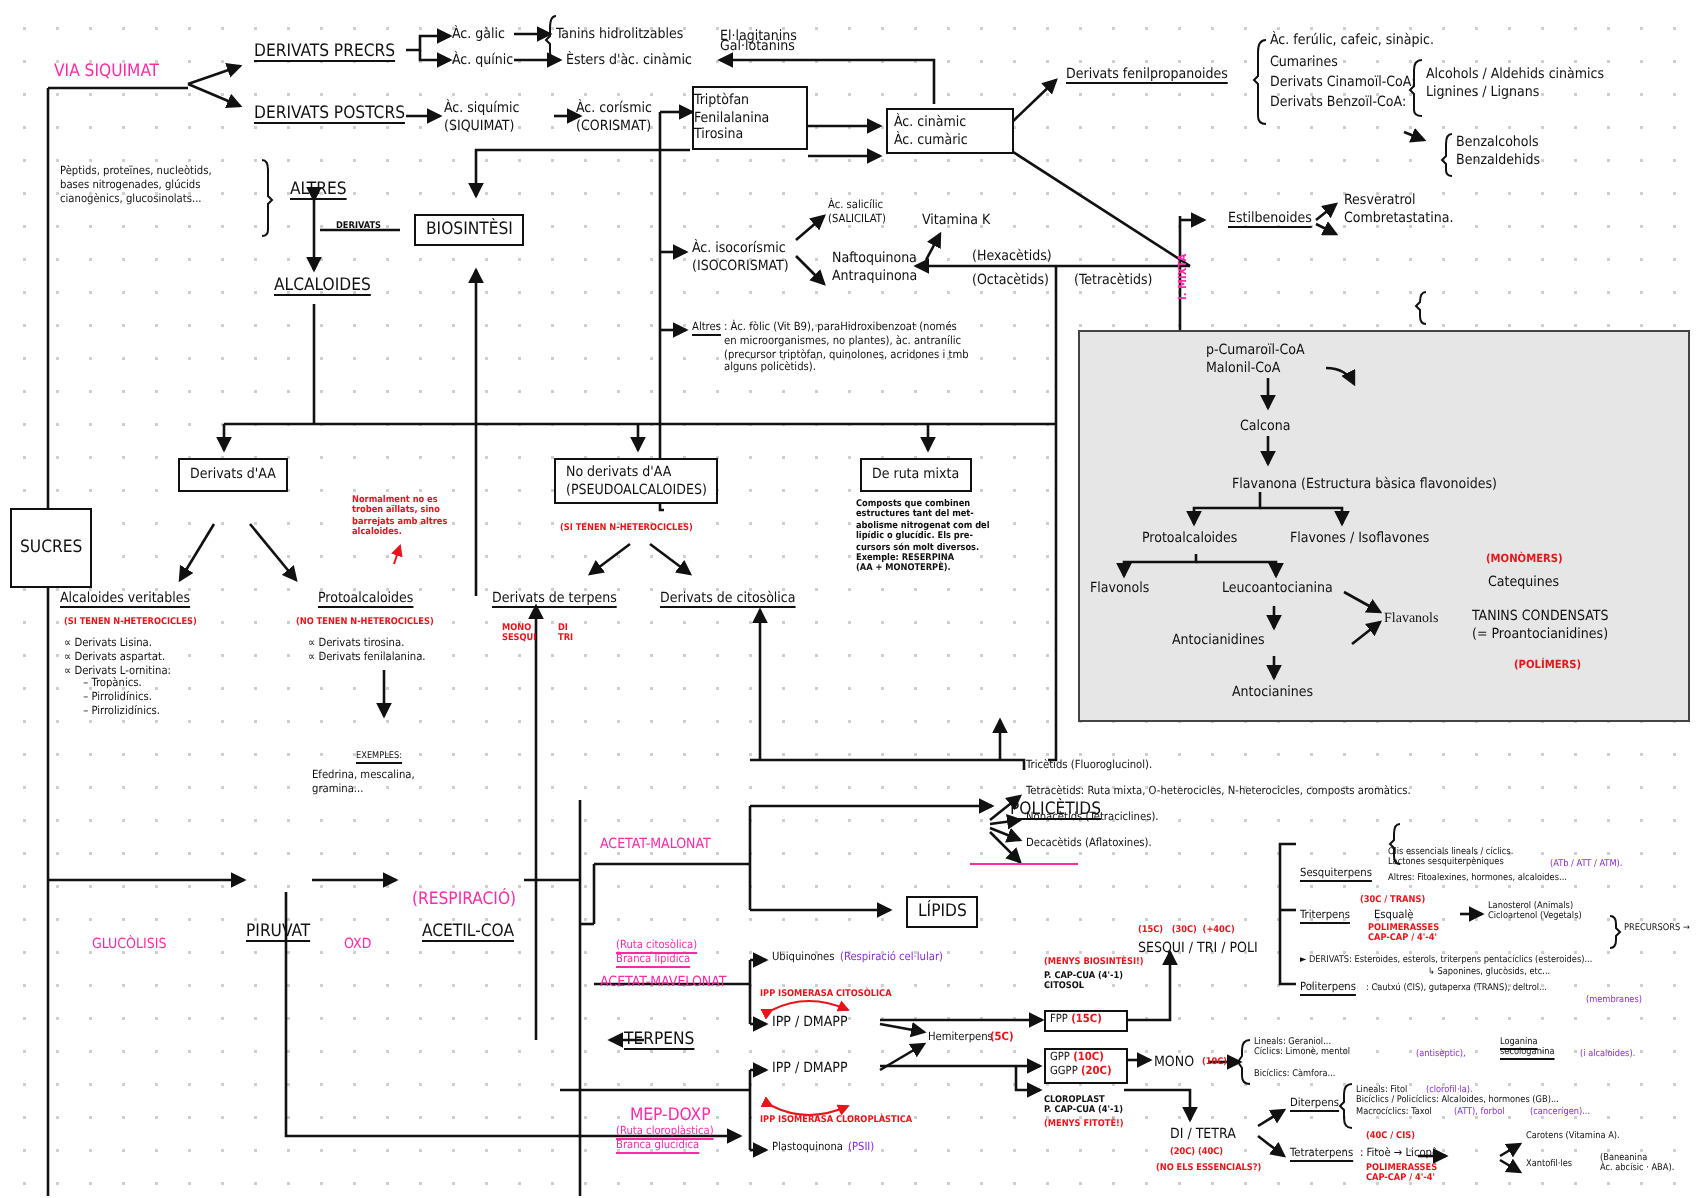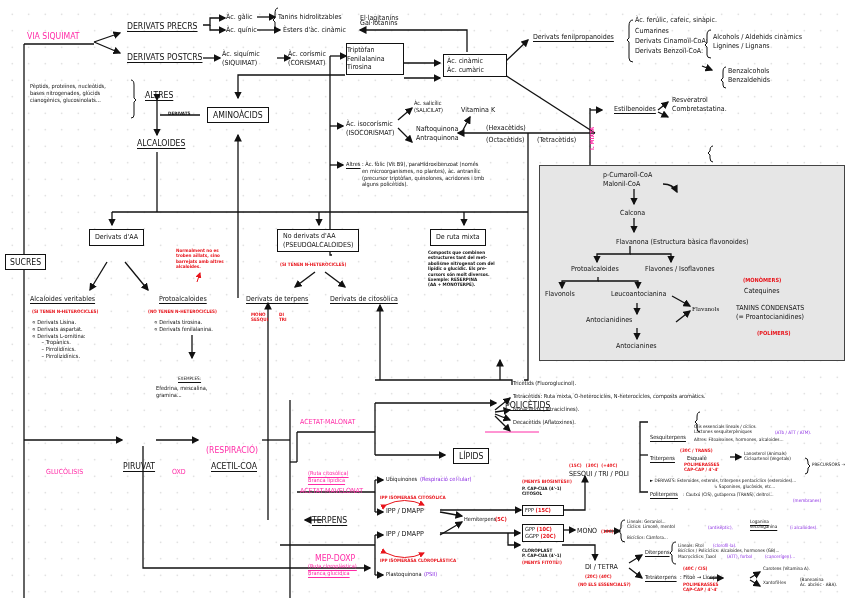--- a/index.html
+++ b/index.html
@@ -236,21 +236,21 @@
 <div class="t" style="left:744px;top:287px;">Catequines</div>
 <div class="t ml cen" style="left:736px;top:304px;">TANINS CONDENSATS
 (= Proantocianidines)</div>
 <div class="t s rd" style="left:757px;top:330px;">(POLÍMERS)</div>
 
 <div class="t s ml cen" style="left:30px;top:83px;">Pèptids, proteïnes, nucleòtids,
 bases nitrogenades, glúcids
 cianogènics, glucosinolats...</div>
 <div class="t m u" style="left:145px;top:90px;">ALTRES</div>
 <div class="t xs" style="left:168px;top:111px;font-weight:bold;">DERIVATS</div>
-<div class="box t m" style="left:207px;top:107px;padding:2px 5px;">AMINOÀCIDS</div>
+<div class="box t m" style="left:207px;top:107px;padding:2px 5px;">BIOSINTÈSI</div>
 <div class="t m u" style="left:137px;top:138px;">ALCALOIDES</div>
 
 <div class="box t" style="left:89px;top:229px;padding:3px 5px;">Derivats d'AA</div>
 <div class="box t ml cen" style="left:277px;top:229px;padding:2px 5px;">No derivats d'AA
 (PSEUDOALCALOIDES)</div>
 <div class="t xs rd" style="left:280px;top:262px;">(SI TENEN N-HETEROCICLES)</div>
 <div class="box t" style="left:430px;top:229px;padding:3px 5px;">De ruta mixta</div>
 <div class="t xs ml" style="left:428px;top:250px;font-weight:bold;">Composts que combinen
 estructures tant del met-
 abolisme nitrogenat com del
@@ -277,21 +277,21 @@
 <div class="t xs u" style="left:178px;top:376px;">EXEMPLES:</div>
 <div class="t s ml cen" style="left:156px;top:385px;">Efedrina, mescalina,
 gramina...</div>
 <div class="t u" style="left:246px;top:295px;">Derivats de terpens</div>
 <div class="t xs rd ml" style="left:251px;top:312px;">MONO
 SESQUI</div>
 <div class="t xs rd ml" style="left:279px;top:312px;">DI
 TRI</div>
 <div class="t u" style="left:330px;top:295px;">Derivats de citosòlica</div>
 
-<div class="box t m" style="left:5px;top:254px;padding:2px 4px;">SUCRES</div>
+<div class="box t m" style="left:5px;top:254px;padding:14px 4px;">SUCRES</div>
 <div class="t pk" style="left:46px;top:468px;">GLUCÒLISIS</div>
 <div class="t m u" style="left:123px;top:461px;">PIRUVAT</div>
 <div class="t pk" style="left:172px;top:468px;">OXD</div>
 <div class="t m u" style="left:211px;top:461px;">ACETIL-COA</div>
 <div class="t m pk" style="left:206px;top:445px;">(RESPIRACIÓ)</div>
 
 <div class="t pk" style="left:300px;top:418px;">ACETAT-MALONAT</div>
 <div class="box t m" style="left:453px;top:448px;padding:2px 5px;">LÍPIDS</div>
 <div class="t s ml cen pk u" style="left:308px;top:470px;">(Ruta citosòlica)
 Branca lipídica</div>

